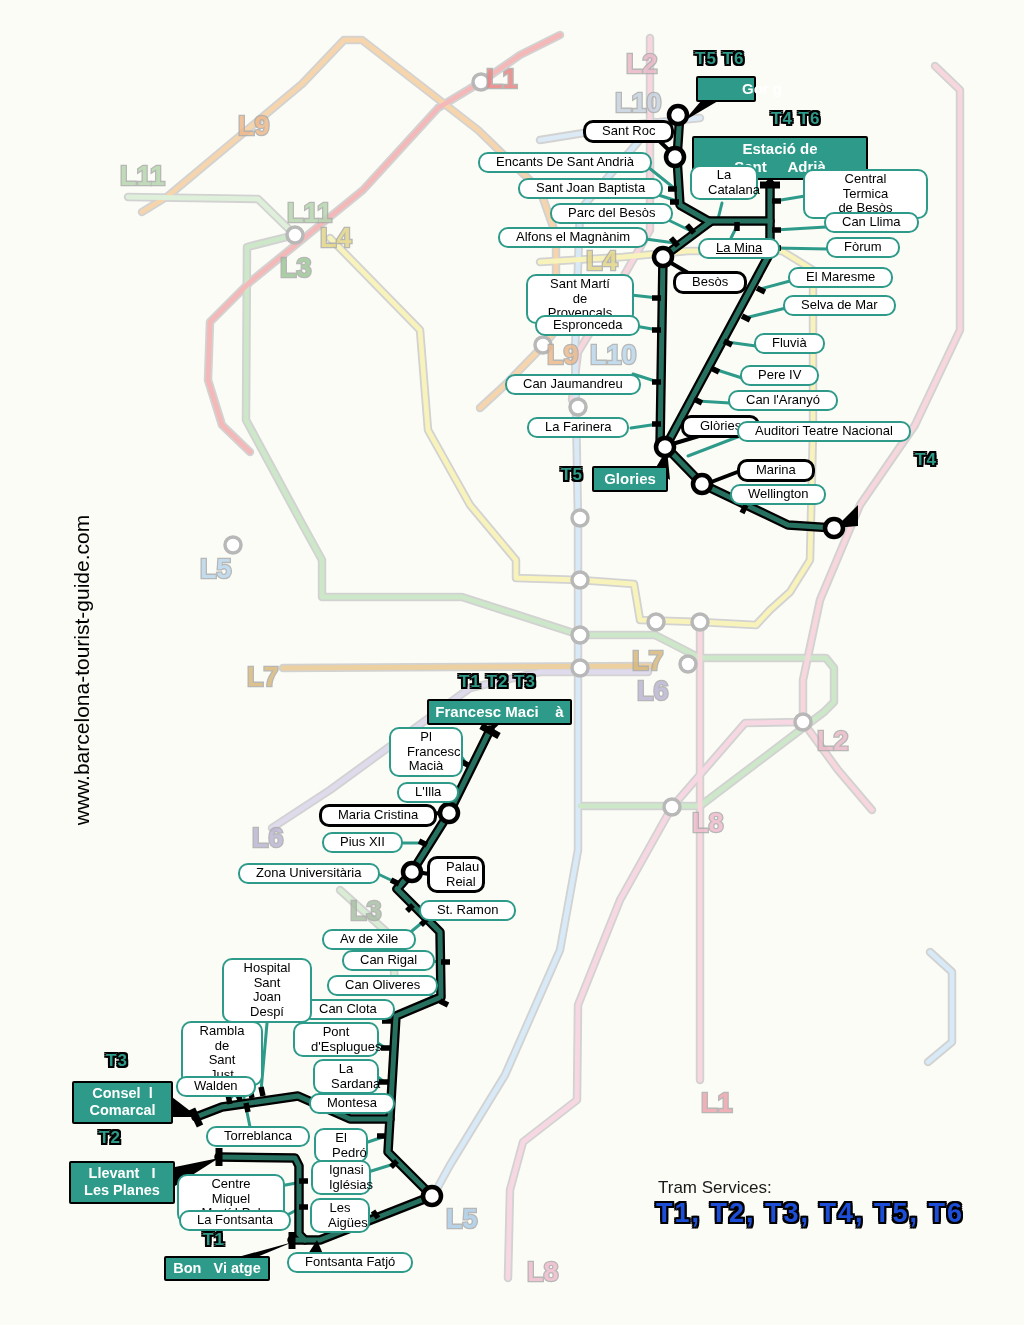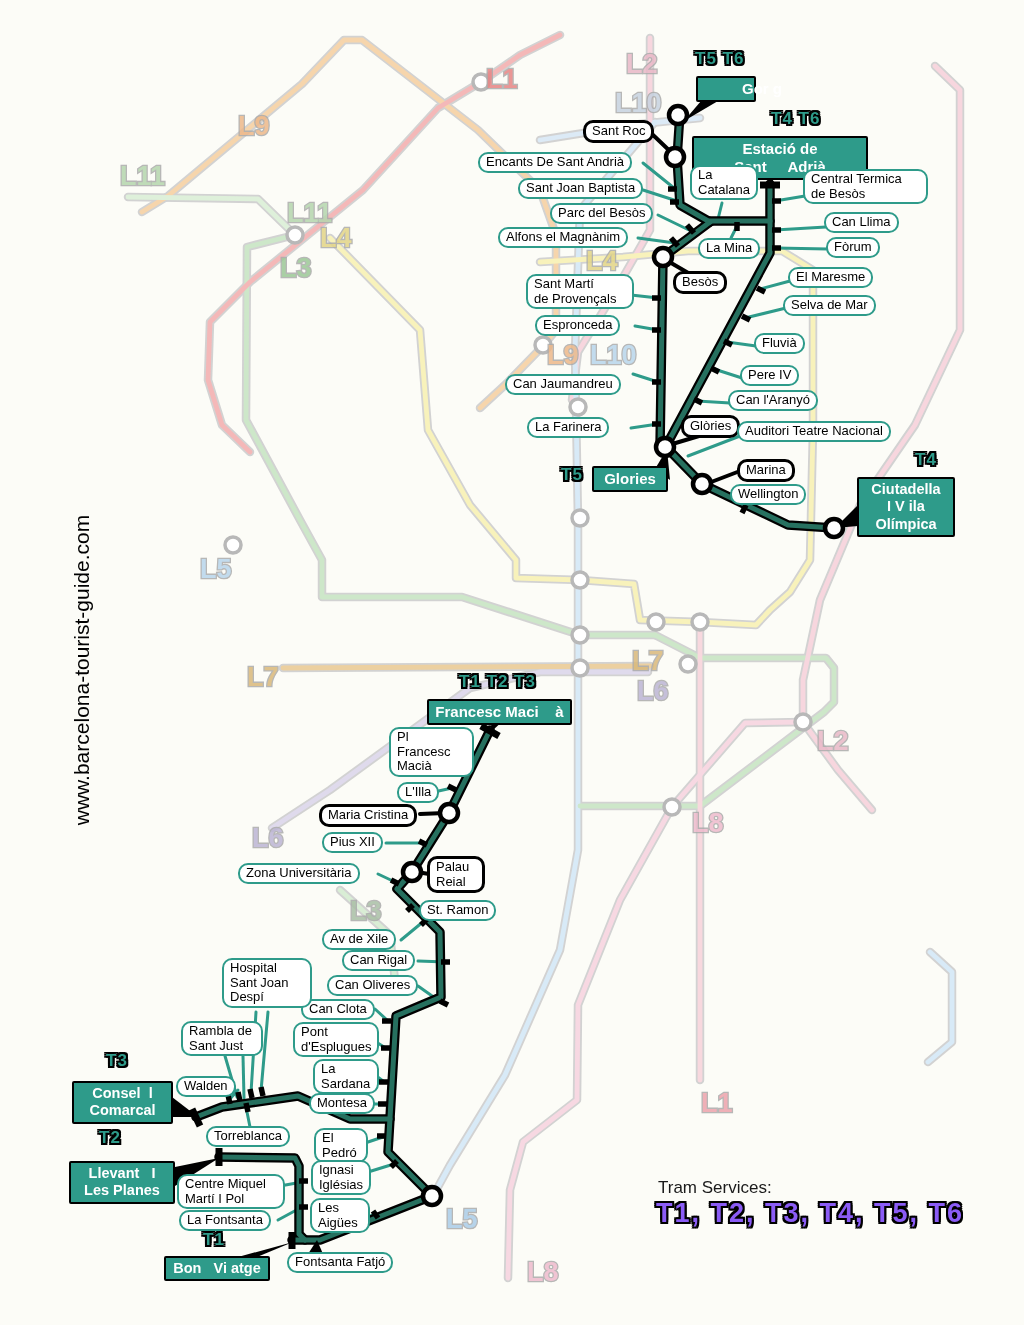--- a/index.html
+++ b/index.html
@@ -1,27 +1,27 @@
 <!DOCTYPE html>
 <html><head>
 <meta charset="utf-8">
 <style>
   html,body{margin:0;padding:0;}
   .map-root{position:relative;width:1024px;height:1325px;background:#fcfcf7;overflow:hidden;
     font-family:"Liberation Sans","DejaVu Sans",sans-serif;}
   svg.layer{position:absolute;left:0;top:0;}
   .st{position:absolute;box-sizing:border-box;background:#fff;border:2.5px solid #2E9B8A;border-radius:10px;
-    padding:1px 6px;font-size:13px;line-height:1.13;color:#000;white-space:pre-line;z-index:30;}
+    padding:1px 16px;font-size:13px;line-height:1.13;color:#000;text-align:center;white-space:pre-line;z-index:30;}
   .st.black{border-color:#000;border-width:3px;}
   .term{position:absolute;box-sizing:border-box;background:#2E9B8A;border:2.5px solid #000;border-radius:2px;
     padding:2px 5px;font-size:14.5px;font-weight:bold;line-height:1.2;color:#fff;text-align:center;white-space:pre-line;z-index:30;}
   .theader{position:absolute;font-weight:800;font-size:17px;letter-spacing:1px;color:#2E9B8A;z-index:31;
     text-shadow:-2px -2px 0 #000,2px -2px 0 #000,-2px 2px 0 #000,2px 2px 0 #000,-2px 0 0 #000,2px 0 0 #000,0 -2px 0 #000,0 2px 0 #000;}
   .legend-title{position:absolute;font-size:17px;color:#1a1a1a;z-index:31;}
-  .legend-services{position:absolute;font-weight:800;font-size:27px;letter-spacing:2px;color:#8b5cf6;z-index:31;
+  .legend-services{position:absolute;font-weight:800;font-size:27px;letter-spacing:2px;color:#1d4ed8;z-index:31;
     text-shadow:-2px -2px 0 #000,2px -2px 0 #000,-2px 2px 0 #000,2px 2px 0 #000,-2px 0 0 #000,2px 0 0 #000,0 -2px 0 #000,0 2px 0 #000;}
   .watermark{position:absolute;left:82px;top:670px;transform:translate(-50%,-50%) rotate(-90deg);
     white-space:nowrap;font-size:21px;color:#000;z-index:31;}
   .mlabel{font-weight:800;font-size:27px;paint-order:stroke;stroke:#ababab;stroke-width:2.6px;opacity:.85;}
 </style>
 </head>
 <body>
 
 <div class="map-root">
 
@@ -267,23 +267,20 @@
 <div class="theader" style="left:561px;top:465px;">T5</div>
 <div class="theader" style="left:915px;top:450px;">T4</div>
 <div class="theader" style="left:459px;top:672px;">T1 T2 T3</div>
 <div class="theader" style="left:106px;top:1051px;">T3</div>
 <div class="theader" style="left:99px;top:1128px;">T2</div>
 <div class="theader" style="left:203px;top:1230px;">T1</div>
 
 <div class="term" style="left:696px;top:76px;width:60px;font-size:15px;padding-left:44px;">Gor&nbsp;g</div>
 <div class="term" style="left:692px;top:136px;width:176px;font-size:15px;">Estació de Sant&nbsp;&nbsp;&nbsp;&nbsp;&nbsp;Adrià</div>
 <div class="term" style="left:592px;top:466px;width:76px;font-size:15px;">Glories</div>
-<div class="term" style="left:857px;top:477px;width:98px;">Ciutadella
-I&nbsp;V&nbsp;ila
-Olímpica</div>
 <div class="term" style="left:427px;top:699px;width:145px;font-size:15px;">Francesc Maci&nbsp;&nbsp;&nbsp;&nbsp;à</div>
 <div class="term" style="left:72px;top:1081px;width:101px;">Consel&nbsp;&nbsp;l
 Comarcal</div>
 <div class="term" style="left:69px;top:1161px;width:106px;">Llevant&nbsp;&nbsp;&nbsp;I
 Les&nbsp;Planes</div>
 <div class="term" style="left:164px;top:1256px;width:106px;">Bon&nbsp;&nbsp;&nbsp;Vi&nbsp;atge</div>
 
 <div class="st black" style="left:583px;top:120px;">Sant Roc</div>
 <div class="st black" style="left:673px;top:271px;">Besòs</div>
 <div class="st black" style="left:681px;top:415px;">Glòries</div>
@@ -291,39 +288,39 @@
 <div class="st black" style="left:319px;top:804px;">Maria Cristina</div>
 <div class="st black" style="left:427px;top:856px;width:58px;">Palau
 Reial</div>
 
 <div class="st" style="left:478px;top:152px;">Encants De Sant Andrià</div>
 <div class="st" style="left:518px;top:178px;">Sant Joan Baptista</div>
 <div class="st" style="left:550px;top:203px;">Parc del Besòs</div>
 <div class="st" style="left:498px;top:227px;">Alfons el Magnànim</div>
 <div class="st" style="left:690px;top:165px;width:68px;">La
 Catalana</div>
-<div class="st" style="left:698px;top:238px;">La Mina</div>
+<div class="st" style="left:698px;top:238px;text-decoration:underline;">La Mina</div>
 <div class="st" style="left:803px;top:169px;width:125px;">Central Termica
 de Besòs</div>
 <div class="st" style="left:824px;top:212px;">Can Llima</div>
 <div class="st" style="left:826px;top:237px;">Fòrum</div>
 <div class="st" style="left:788px;top:267px;">El Maresme</div>
 <div class="st" style="left:783px;top:295px;">Selva de Mar</div>
 <div class="st" style="left:754px;top:333px;">Fluvià</div>
 <div class="st" style="left:740px;top:365px;">Pere IV</div>
 <div class="st" style="left:728px;top:390px;">Can l'Aranyó</div>
 <div class="st" style="left:737px;top:421px;">Auditori Teatre Nacional</div>
 <div class="st" style="left:730px;top:484px;">Wellington</div>
 <div class="st" style="left:526px;top:274px;width:108px;">Sant Martí
 de Provençals</div>
 <div class="st" style="left:535px;top:315px;">Espronceda</div>
 <div class="st" style="left:505px;top:362px;margin-top:12px;">Can Jaumandreu</div>
 <div class="st" style="left:527px;top:417px;">La Farinera</div>
 
-<div class="st" style="left:389px;top:727px;width:85px;">Pl
+<div class="st" style="left:389px;top:727px;width:74px;">Pl
 Francesc
 Macià</div>
 <div class="st" style="left:397px;top:782px;">L'Illa</div>
 <div class="st" style="left:322px;top:832px;">Pius XII</div>
 <div class="st" style="left:238px;top:863px;">Zona Universitària</div>
 <div class="st" style="left:419px;top:900px;">St. Ramon</div>
 <div class="st" style="left:322px;top:929px;">Av de Xile</div>
 <div class="st" style="left:342px;top:950px;">Can Rigal</div>
 <div class="st" style="left:327px;top:975px;">Can Oliveres</div>
 <div class="st" style="left:301px;top:999px;">Can Clota</div>

